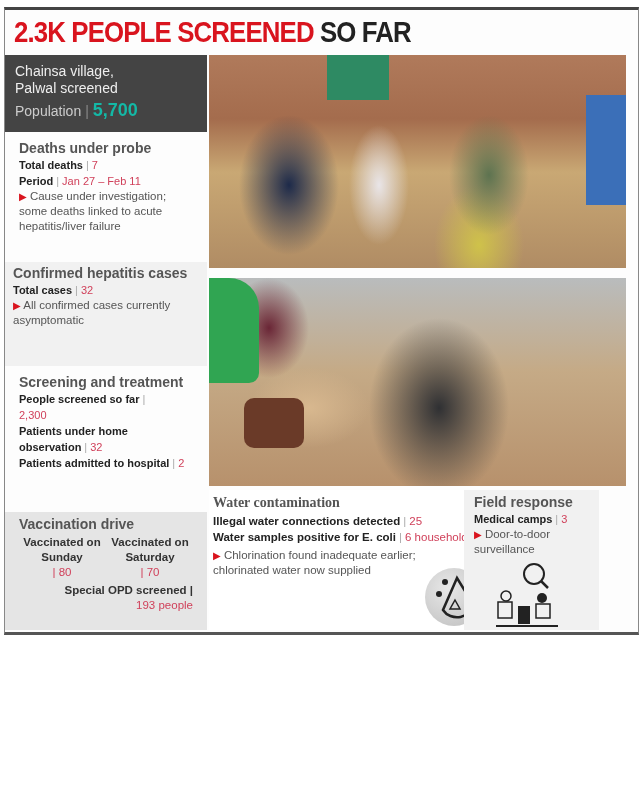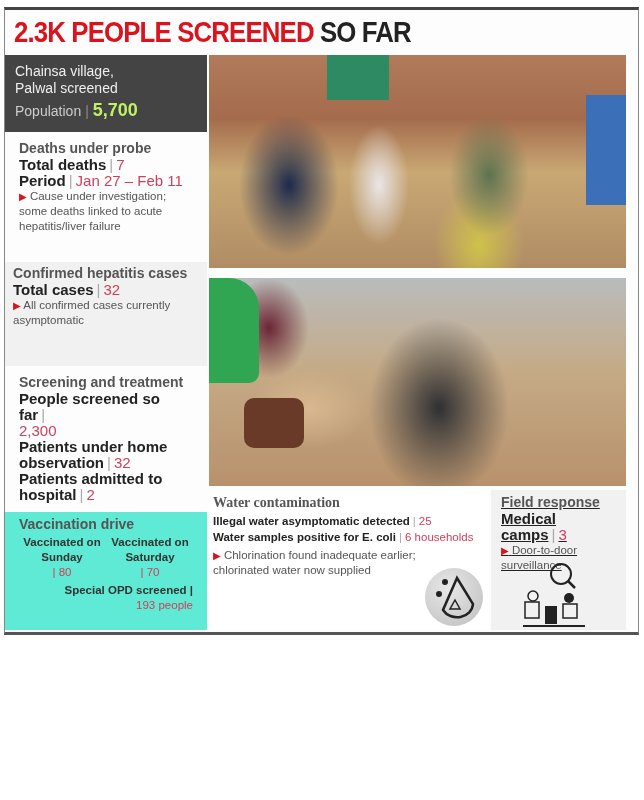--- a/index.html
+++ b/index.html
@@ -20,26 +20,26 @@
   }
   .headline .red { color: #d9141e; }
   .headline .dark { color: #222; }
   .loc-box {
     position: absolute; left: 5px; top: 55px; width: 202px; height: 77px;
     background: #444444; padding: 8px 10px; color: #e8e8e8;
   }
   .loc-box .place { font-weight: normal; font-size: 14px; line-height: 17px; color: #eeeeee; }
   .loc-box .pop { margin-top: 2px; font-size: 14px; line-height: 22px; color: #cccccc; }
   .loc-box .pop .sep { color: #888; margin: 0 4px; }
-  .loc-box .pop .val { color: #bef264; font-weight: bold; font-size: 18px; }
+  .loc-box .pop .val { color: #14b8a6; font-weight: bold; font-size: 18px; }
 
   .section { position: absolute; left: 5px; width: 202px; padding: 0 14px; }
   .section.shade { background: #f1f1f1; }
   .sec-title { font-weight: bold; font-size: 14px; color: #555; line-height: 17px; }
-  .row { font-size: 15px; line-height: 16px; color: #222; }
+  .row { font-size: 11px; line-height: 16px; color: #222; }
   .row b { font-weight: bold; }
   .row .sep { color: #aaa; margin: 0 3px; }
   .row .val { color: #d0405a; }
   .note { font-size: 11.5px; line-height: 15px; color: #555; }
   .arrow { color: #d9141e; font-size: 10px; }
 
   .photo { position: absolute; overflow: hidden; }
   .photo1 { left: 209px; top: 55px; width: 417px; height: 213px;
     background:
       radial-gradient(ellipse 40px 60px at 280px 120px, #5d7350 0%, transparent 100%),
@@ -60,24 +60,24 @@
   .photo2 .green { position:absolute; left: 0; top: 0; width: 50px; height: 105px; background: #30a552; border-radius: 0 30px 10px 0; }
   .photo2 .bag { position:absolute; left: 35px; top: 120px; width: 60px; height: 50px; background: #6a3a28; border-radius: 10px; }
 
   .water { position: absolute; left: 209px; top: 490px; width: 280px; height: 140px; padding: 4px 4px; background: #ffffff; }
   .water .sec-title { margin-bottom: 2px; font-family: Liberation Serif, serif; }
   .water .row { font-size: 11.5px; }
   .drop-icon { position: absolute; left: 216px; top: 78px; width: 58px; height: 58px; border-radius: 50%;
     background: radial-gradient(circle at 40% 35%, #e8e8e8 0%, #bdbdbd 100%); }
   .drop-icon svg { position: absolute; left: 8px; top: 6px; }
 
-  .field { position: absolute; left: 491px; top: 490px; width: 135px; height: 140px; padding: 4px 10px; background: #f1f1f1; text-decoration: underline; }
+  .field { position: absolute; left: 464px; top: 490px; width: 135px; height: 140px; padding: 4px 10px; background: #f1f1f1; }
   .field-icon { position: absolute; left: 28px; top: 72px; }
 
-  .vacc { position: absolute; left: 5px; top: 512px; width: 202px; height: 118px; background: #5eead4; padding: 4px 14px; }
+  .vacc { position: absolute; left: 5px; top: 512px; width: 202px; height: 118px; background: #e5e5e5; padding: 4px 14px; }
   .vacc .cols { display: flex; justify-content: space-between; margin-top: 2px; }
   .vacc .col { width: 86px; text-align: center; font-weight: bold; font-size: 11.5px; line-height: 15px; color: #333; }
   .vacc .col .val { font-weight: normal; color: #d0405a; margin-top: 44px; }
   .vacc .opd { text-align: right; font-weight: bold; font-size: 11.5px; line-height: 15px; margin-top: 3px; color: #333; }
   .vacc .opd .val { font-weight: normal; color: #d0405a; display: block; }
 </style>
 </head>
 <body>
 
 <div class="frame"></div>
@@ -128,21 +128,21 @@
   <div class="door"></div>
     <div class="blue"></div>
 </div>
 <div class="photo photo2">
   <div class="green"></div>
     <div class="bag"></div>
 </div>
 
 <div class="water">
   <div class="sec-title">Water contamination</div>
-  <div class="row"><b>Illegal water asymptomatic detected</b><span class="sep">|</span><span class="val">25</span></div>
+  <div class="row"><b>Illegal water connections detected</b><span class="sep">|</span><span class="val">25</span></div>
   <div class="row"><b>Water samples positive for E. coli</b><span class="sep">|</span><span class="val">6 households</span></div>
   <div class="note" style="width:205px; margin-top:3px;"><span class="arrow">▶</span> <span>Chlorination found inadequate earlier; chlorinated water now supplied</span></div>
   <div class="drop-icon">
     <svg width="44" height="46" viewBox="0 0 44 46">
       <path d="M24 4 L40 30 A16 14 0 0 1 10 36 Z" fill="none" stroke="#222" stroke-width="2.5"></path>
       <polygon points="22,26 27,35 17,35" fill="none" stroke="#222" stroke-width="1.5"></polygon>
       <circle cx="12" cy="8" r="3" fill="#222"></circle>
         <circle cx="6" cy="20" r="3" fill="#222"></circle>
     </svg>
   </div>

